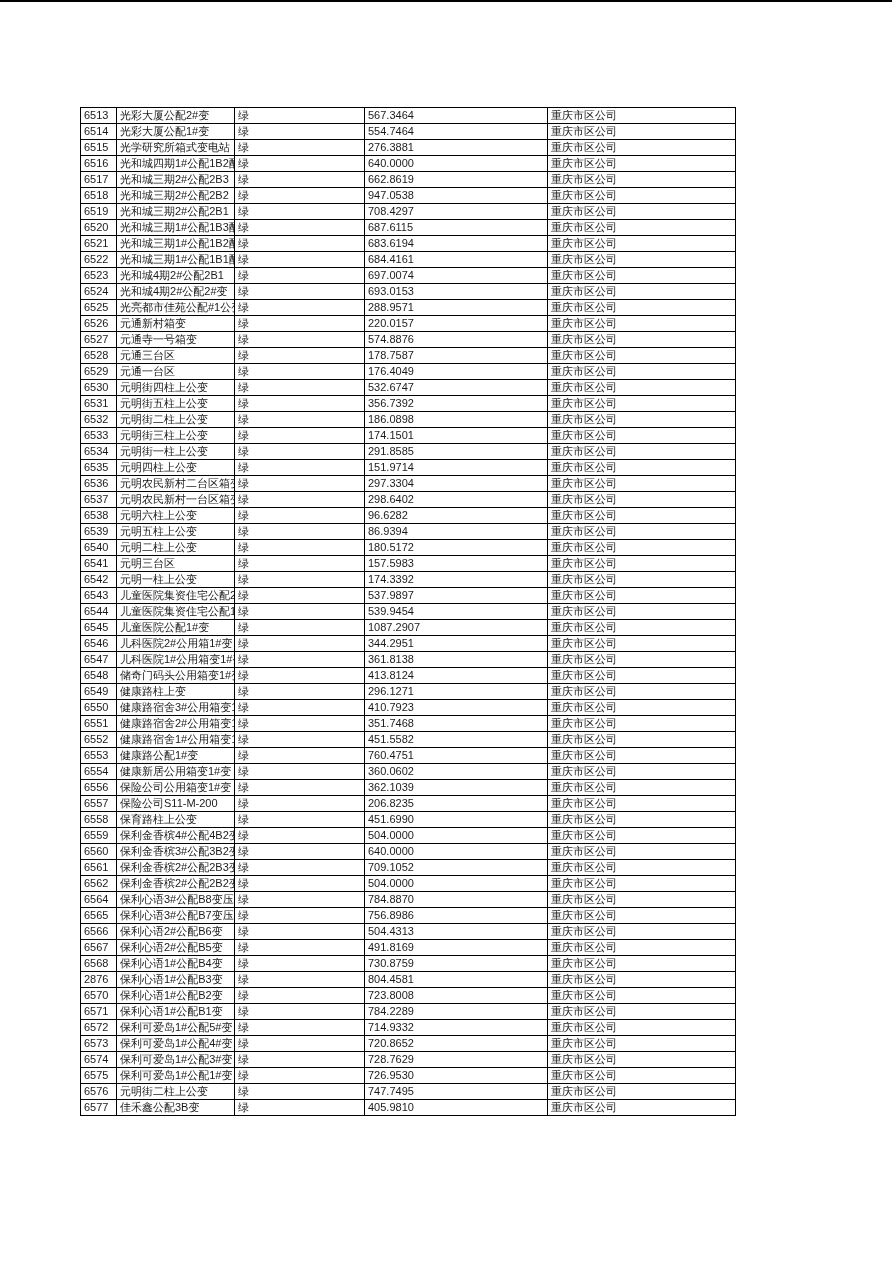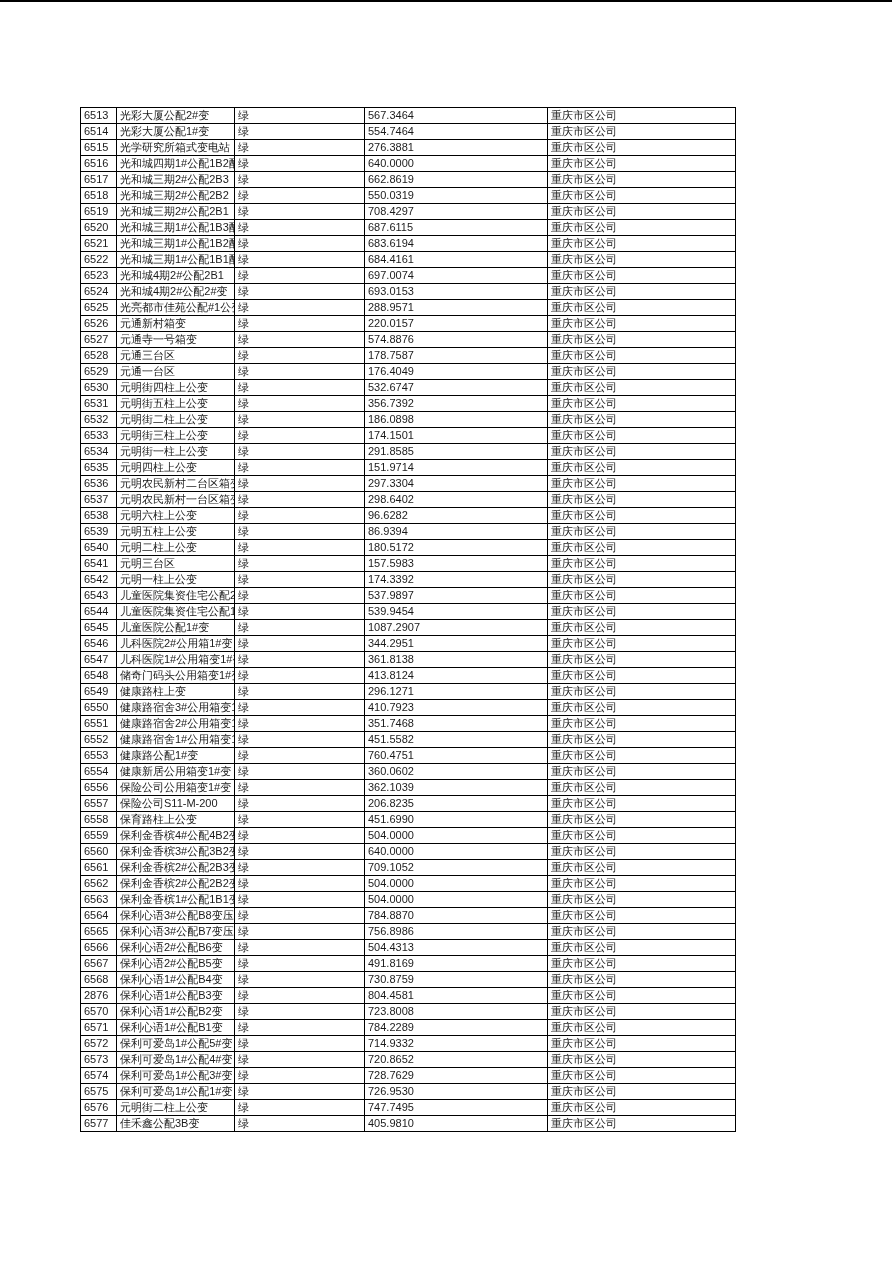--- a/index.html
+++ b/index.html
@@ -87,21 +87,21 @@
           <td class="c-id">6517</td>
           <td class="c-name">光和城三期2#公配2B3</td>
           <td class="c-status">绿</td>
           <td class="c-value">662.8619</td>
           <td class="c-comp">重庆市区公司</td>
         </tr>
         <tr>
           <td class="c-id">6518</td>
           <td class="c-name">光和城三期2#公配2B2</td>
           <td class="c-status">绿</td>
-          <td class="c-value">550.0319</td>
+          <td class="c-value">947.0538</td>
           <td class="c-comp">重庆市区公司</td>
         </tr>
         <tr>
           <td class="c-id">6519</td>
           <td class="c-name">光和城三期2#公配2B1</td>
           <td class="c-status">绿</td>
           <td class="c-value">708.4297</td>
           <td class="c-comp">重庆市区公司</td>
         </tr>
         <tr>
@@ -387,27 +387,20 @@
         <tr>
           <td class="c-id">6561</td>
           <td class="c-name">保利金香槟2#公配2B3变</td>
           <td class="c-status">绿</td>
           <td class="c-value">709.1052</td>
           <td class="c-comp">重庆市区公司</td>
         </tr>
         <tr>
           <td class="c-id">6562</td>
           <td class="c-name">保利金香槟2#公配2B2变</td>
-          <td class="c-status">绿</td>
-          <td class="c-value">504.0000</td>
-          <td class="c-comp">重庆市区公司</td>
-        </tr>
-        <tr>
-          <td class="c-id">6563</td>
-          <td class="c-name">保利金香槟1#公配1B1变</td>
           <td class="c-status">绿</td>
           <td class="c-value">504.0000</td>
           <td class="c-comp">重庆市区公司</td>
         </tr>
         <tr>
           <td class="c-id">6564</td>
           <td class="c-name">保利心语3#公配B8变压器</td>
           <td class="c-status">绿</td>
           <td class="c-value">784.8870</td>
           <td class="c-comp">重庆市区公司</td>

